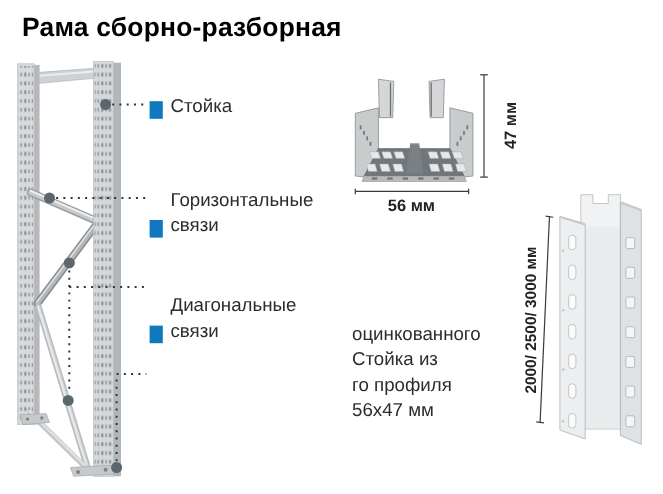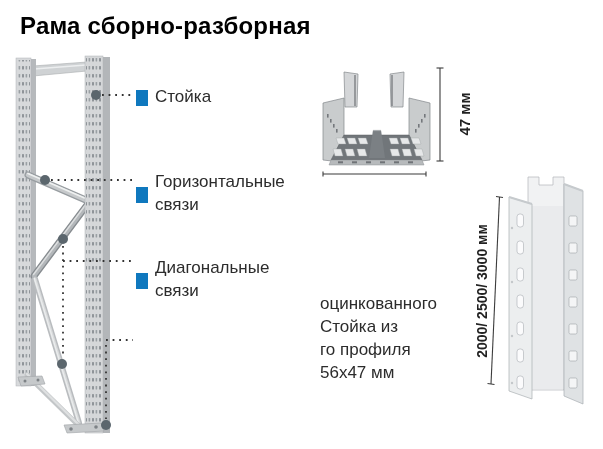--- a/index.html
+++ b/index.html
@@ -1,21 +1,21 @@
 <!DOCTYPE html>
 <html><head>
 <meta charset="utf-8">
 <style>
   html,body{margin:0;padding:0;background:#fff;}
   .page{position:relative;width:603px;height:449px;background:#ffffff;
         font-family:"Liberation Sans", sans-serif;overflow:hidden;}
   .title{position:absolute;left:20px;top:12px;font-size:24px;font-weight:bold;
          color:#000;letter-spacing:.2px;white-space:nowrap;}
   .bg-svg{position:absolute;left:0;top:0;}
-  .callout{position:absolute;left:136px;display:flex;gap:7px;align-items:center;}
+  .callout{position:absolute;left:136px;display:flex;gap:7px;align-items:flex-end;}
   .bullet{width:12px;height:16px;background:#0f78be;flex:0 0 auto;margin-top:3px;}
   .callout-text{font-size:17px;line-height:23px;color:#2c2c2c;white-space:nowrap;}
   .desc{position:absolute;left:320px;top:292px;font-size:17px;line-height:23px;color:#2c2c2c;}
   .dim{position:absolute;font-size:15px;font-weight:bold;color:#222;text-align:center;white-space:nowrap;}
   .dim.rot{transform:rotate(-90deg);}
   #dim-col{font-size:14px;}
 </style>
 </head>
 <body>
 
@@ -212,29 +212,30 @@
   </div>
 
   <div class="callout" style="top:170px">
     <div class="bullet"></div>
     <div class="callout-text">
       <div>Горизонтальные</div>
       <div>связи</div>
     </div>
   </div>
 
-  <div class="callout" style="top:256px">
+  <div class="callout" style="top:266px">
     <div class="bullet"></div>
     <div class="callout-text">
       <div>Диагональные</div>
       <div>связи</div>
     </div>
   </div>
 
 
+  <div class="dim" id="dim-w" style="left:340px;top:179px;width:68px">56 мм</div>
   <div class="dim rot" id="dim-h" style="left:432px;top:104px;width:68px;height:20px">47 мм</div>
   <div class="dim rot" id="dim-col" style="left:402px;top:281px;width:164px;height:20px">2000/ 2500/ 3000 мм</div>
 
   <div class="desc">
     <div>оцинкованного</div>
     <div>Стойка из</div>
     <div>го профиля</div>
     <div>56х47 мм</div>
   </div>
 

